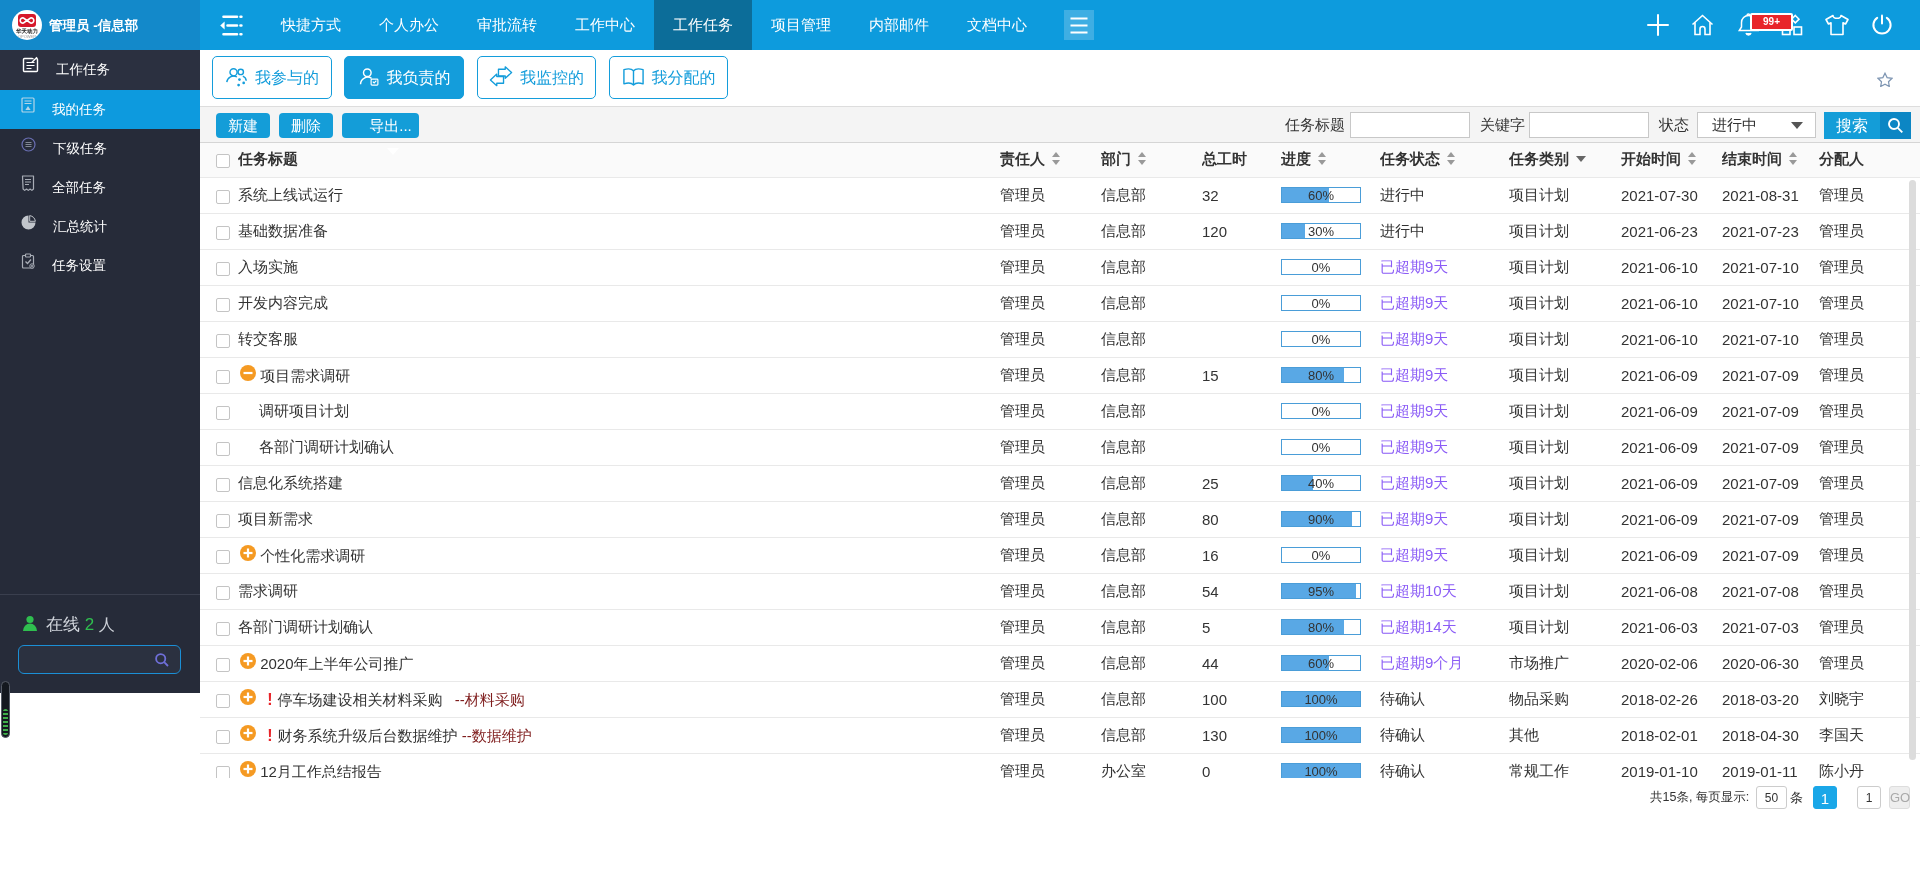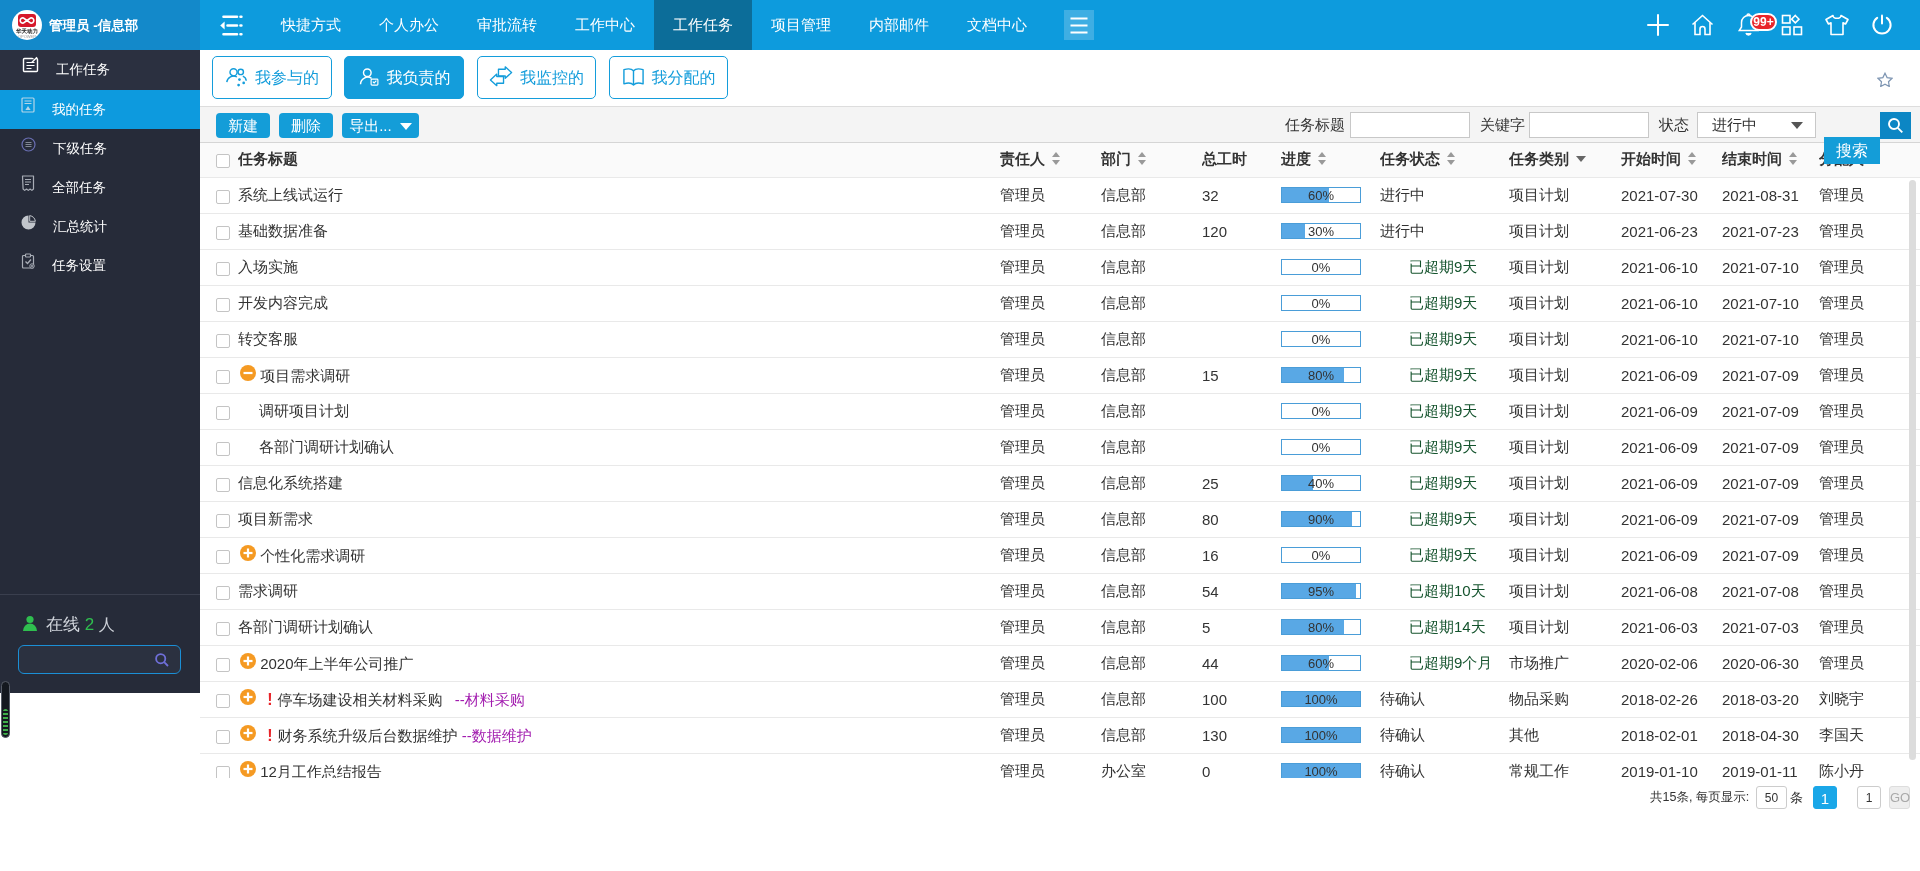--- a/index.html
+++ b/index.html
@@ -30,22 +30,22 @@
 table { border-collapse:collapse; table-layout:fixed; width:1720px; }
 th,td { font-size:15px; color:#333; text-align:left; font-weight:normal; padding:0; overflow:hidden; white-space:nowrap; }
 thead tr { height:34px; background:#fafafa; }
 tbody tr { height:36px; border-top:1px solid #e9e9e9; }
 thead th { font-weight:bold; }
 #tablewrap { height:635px; overflow:hidden; }
 .cb { width:14px; height:14px; border:1px solid #c4c4c4; border-radius:2px; background:#fff; display:inline-block; vertical-align:middle; margin-left:16px; }
 .pbar { width:80px; height:16px; border:1px solid #4a9dd8; position:relative; background:#fff; }
 .pfill { position:absolute; left:0; top:0; bottom:0; background:#59a8e5; }
 .ptxt { position:absolute; left:0; top:0; width:100%; text-align:center; font-size:13px; line-height:15px; color:#333; }
-.red { color:#14532d;margin-left:29px; }
-.grey { color:#a21caf;text-align:center; }
+.red { color:#8b5cf6; }
+.grey { color:#7f1d1d;text-align:center; }
 #pager { position:absolute; right:10px; top:723px; height:40px; width:500px; font-size:15px; color:#333; }
 .pgin { position:absolute; top:13px; height:23px; line-height:23px; text-align:center; background:#fff; border:1px solid #ccc; border-radius:3px; font-size:12px; }
 .sort { display:inline-block; vertical-align:middle; margin:-3px 0 0 7px; width:9px; height:13px;
   background:
     linear-gradient(to bottom, transparent 0, transparent 0) no-repeat; position:relative; }
 .sort:before { content:""; position:absolute; top:0; left:0; border-left:4.5px solid transparent; border-right:4.5px solid transparent; border-bottom:5px solid #999; }
 .sort:after { content:""; position:absolute; bottom:0; left:0; border-left:4.5px solid transparent; border-right:4.5px solid transparent; border-top:5px solid #999; }
 .sortd { display:inline-block; vertical-align:middle; margin:-2px 0 0 7px; width:0; height:0; border-left:5.5px solid transparent; border-right:5.5px solid transparent; border-top:6.5px solid #666; }
 .ind { padding-left:21px; }
 .excl { color:#e8252a; font-weight:bold; font-size:16px; margin:0 5px 0 7px; }
@@ -94,21 +94,21 @@
     <rect x="1.5" y="13" width="7.5" height="7.5"></rect>
     <rect x="13" y="13" width="7.5" height="7.5"></rect>
   </svg>
   <svg style="position:absolute;left:1624px;top:13px;" width="26" height="24" viewBox="0 0 26 24" fill="none" stroke="#fff" stroke-width="1.6" stroke-linejoin="round">
     <path d="M9 2.5 L2 6.5 L4.5 11 L7 9.8 V21.5 H19 V9.8 L21.5 11 L24 6.5 L17 2.5 a4 2.8 0 0 1 -8 0 z"></path>
   </svg>
   <svg style="position:absolute;left:1671px;top:14px;" width="22" height="22" viewBox="0 0 22 22" fill="none" stroke="#fff" stroke-width="2" stroke-linecap="round">
     <path d="M11 1.5 v8"></path>
     <path d="M6.2 3.8 a8.6 8.6 0 1 0 9.6 0"></path>
   </svg>
-  <div style="position:absolute;left:1550px;top:13px;width:27px;height:18px;background:#e8252a;border:2px solid #fff;border-radius:9px;color:#fff;font-size:12px;font-weight:bold;text-align:center;line-height:14px;">99+</div>
+  <div style="position:absolute;left:1550px;top:13px;width:43px;height:18px;background:#e8252a;border:2px solid #fff;border-radius:2px;color:#fff;font-size:10px;font-weight:bold;text-align:center;line-height:14px;">99+</div>
 </div>
 <div id="sidebar">
   <div id="sidehead">
       <div id="logo">
     <svg width="30" height="30" viewBox="0 0 30 30">
       <rect x="6" y="4" width="18" height="13" rx="3" fill="#d6182b"></rect>
       <path d="M11.5 8 A 2.6 2.6 0 1 0 11.5 13 L 18.5 8 A 2.6 2.6 0 1 1 18.5 13 Z" fill="none" stroke="#fff" stroke-width="1.6"></path>
       <text x="15" y="23" font-size="5.5" fill="#222" text-anchor="middle" font-weight="bold">华天动力</text>
       <text x="15" y="28" font-size="4" fill="#999" text-anchor="middle">OPOWER</text>
     </svg>
@@ -201,30 +201,30 @@
         <path d="M13.5 4.5 C11 1.8 6.5 1.8 2 3.2 V 20.2 C6.5 18.8 11 18.8 13.5 21.5 C16 18.8 20.5 18.8 25 20.2 V 3.2 C20.5 1.8 16 1.8 13.5 4.5 Z"></path>
         <path d="M13.5 4.5 V 21.5"></path>
       </svg>我分配的</div>
     <svg style="position:absolute;left:1677px;top:22px;" width="16" height="15" viewBox="0 0 16 15" fill="none" stroke="#7d95b2" stroke-width="1.2">
       <path d="M8 1.2 L10.1 5.6 L15 6.3 L11.5 9.7 L12.3 14.5 L8 12.2 L3.7 14.5 L4.5 9.7 L1 6.3 L5.9 5.6 Z"></path>
     </svg>
   </div>
   <div id="filterrow">
     <div class="sbtn" style="left:16px;width:54px;">新建</div>
     <div class="sbtn" style="left:79px;width:54px;">删除</div>
-    <div class="sbtn" style="left:142px;width:77px;">导出... <span style="display:inline-block;width:0;height:0;border-left:6px solid transparent;border-right:6px solid transparent;border-top:7px solid #fff;vertical-align:middle;margin:-2px 0 0 4px;"></span></div>
+    <div class="sbtn" style="left:142px;width:77px;padding-left:20px;">导出... <span style="display:inline-block;width:0;height:0;border-left:6px solid transparent;border-right:6px solid transparent;border-top:7px solid #fff;vertical-align:middle;margin:-2px 0 0 4px;"></span></div>
     <div class="flabel" style="left:1085px;">任务标题</div>
     <div class="finput" style="left:1150px;width:120px;"></div>
     <div class="flabel" style="left:1280px;">关键字</div>
     <div class="finput" style="left:1329px;width:120px;"></div>
     <div class="flabel" style="left:1459px;">状态</div>
     <div class="finput" style="left:1497px;width:119px;line-height:24px;font-size:15px;color:#333;padding-left:14px;">进行中
       <span style="position:absolute;right:12px;top:9px;width:0;height:0;border-left:6px solid transparent;border-right:6px solid transparent;border-top:7px solid #555;"></span>
     </div>
-    <div class="sbtn" style="left:1624px;top:5px;width:56px;height:27px;line-height:27px;border-radius:0;font-size:16px;margin-top:25px;">搜索</div>
+    <div class="sbtn" style="left:1624px;top:5px;width:56px;height:27px;line-height:27px;border-radius:0;font-size:16px;">搜索</div>
     <div class="sbtn" style="left:1680px;top:5px;width:31px;height:27px;line-height:27px;border-radius:0;background:#0c86c4;">
       <svg style="margin-top:5px;" width="17" height="17" viewBox="0 0 17 17" fill="none" stroke="#fff" stroke-width="1.9">
         <circle cx="7" cy="7" r="5"></circle>
           <path d="M10.8 10.8 L15.3 15.3"></path>
       </svg>
     </div>
   </div>
   <div id="tablewrap">
       <table id="tbl">
   <colgroup>

